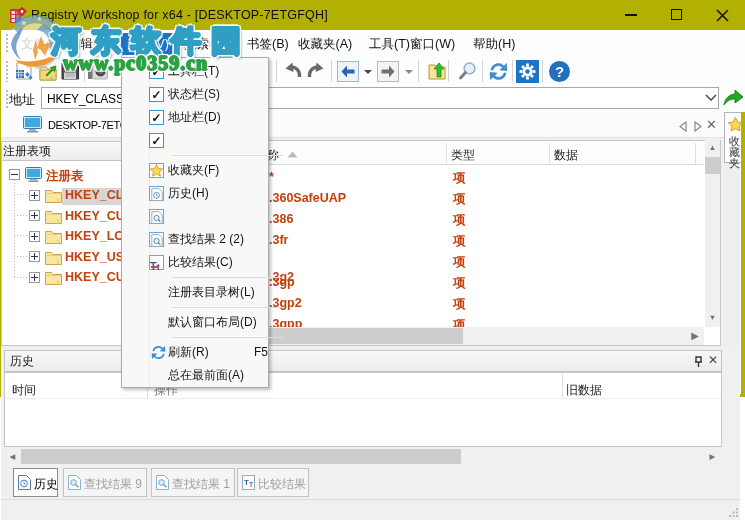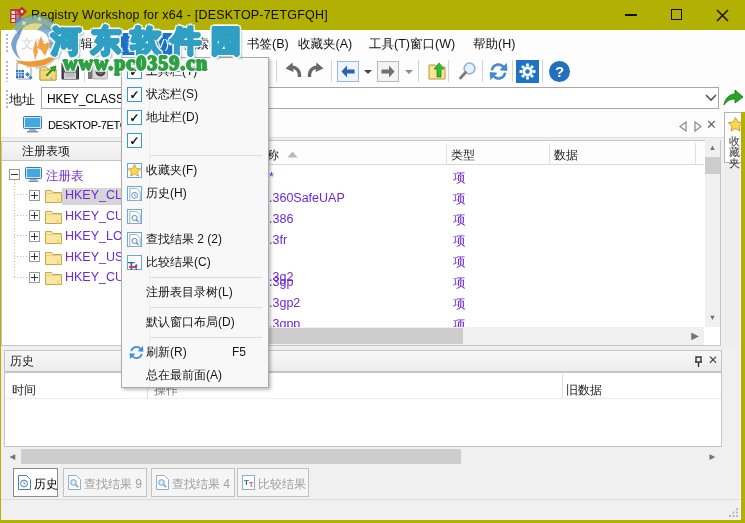--- a/index.html
+++ b/index.html
@@ -1,32 +1,32 @@
 <!DOCTYPE html>
 <html><head>
 <meta charset="utf-8">
 <style>
 * { margin:0; padding:0; box-sizing:border-box; }
 html,body { width:745px; height:523px; overflow:hidden; font-family:"Liberation Sans",sans-serif; background:#fff; }
-#win { position:absolute; left:0; top:0; width:745px; height:523px; background:#fff; border-left:1.5px solid #b3b000; border-right:4px solid #b3b000; border-bottom:3px solid #b3b000; }
+#win { position:absolute; left:0; top:0; width:745px; height:397px; background:#fff; border-left:1.5px solid #b3b000; border-right:4px solid #b3b000; border-bottom:3px solid #b3b000;padding-left:22px; }
 .abs { position:absolute; }
 .titlebar { position:absolute; left:0; top:0; width:745px; height:30px; background:#b2b002; }
 .ttxt { position:absolute; left:30px; top:8px; font-size:12.5px; color:#0d0d00; letter-spacing:0.2px; }
 .menubar { position:absolute; left:0; top:30px; width:745px; height:27px; background:#fdfdfd; }
 .mi { position:absolute; top:33px; height:22px; font-size:12.5px; color:#111; line-height:22px; }
 .toolbar { position:absolute; left:0; top:57px; width:745px; height:30px; background:#fdfdfd; }
 .tsep { position:absolute; top:60px; width:1px; height:22px; background:#d4d4d4; }
 .grip { position:absolute; width:2px; background:repeating-linear-gradient(to bottom,#bbb 0 2px,transparent 2px 4px); }
 .addrrow { position:absolute; left:0; top:87px; width:745px; height:25px; background:#fdfdfd; }
 .addrbox { position:absolute; left:40px; top:87px; width:678px; height:22px; background:#fff; border:1px solid #a7a7a7; }
 .desktoprow { position:absolute; left:0; top:112px; width:739px; height:26px; background:#fcfcfc; border-bottom:1px solid #e3e3e3; }
 .phead { position:absolute; background:linear-gradient(#f8f8f8,#ececec); border:1px solid #c5c5c5; font-size:12px; color:#222; }
 .panel { position:absolute; background:#fff; border:1px solid #c5c5c5; }
 .colhdr { font-size:12px; color:#222; }
-.lrow { position:absolute; font-size:12.5px; color:#6d28d9; }
+.lrow { position:absolute; font-size:12.5px; color:#c2410c;font-weight:bold; }
 .sb { position:absolute; background:#f0f0f0; }
 .sbthumb { position:absolute; background:#cdcdcd; }
 .sbarrow { position:absolute; color:#737373; font-size:7.5px; text-align:center; }
 .tab { position:absolute; top:468px; height:29px; border:1px solid #b9b9b9; background:#f3f3f3; color:#9b9b9b; font-size:12px; }
 .menu { position:absolute; left:120px; top:57px; width:148px; height:331px; background:#f8f8f8; border:1px solid #ababab; box-shadow:2px 2px 3px rgba(0,0,0,0.25); z-index:50; }
 .mitem { position:absolute; left:1px; width:144px; height:23px; font-size:12px; color:#161616; line-height:23px; }
 .mlabel { position:absolute; left:24px; top:0; }
 .msep { position:absolute; left:29px; width:112px; height:1px; background:#dcdcdc; }
 .mcheck { position:absolute; left:5px; top:4px; width:15px; height:15px; background:#fdfdfd; border:1px solid #3399dd; color:#111; font-size:12px; line-height:14px; text-align:center; font-weight:bold; }
 .micon { position:absolute; left:5px; top:4px; width:15px; height:15px; border:1px solid #66aadd; background:#fdfdfd; }
@@ -208,21 +208,21 @@
   <svg class="abs" style="left:677px;top:121px;" width="10" height="11" viewBox="0 0 10 11">
       <path d="M8 1L2 5.5L8 10z" fill="none" stroke="#8a8a8a" stroke-width="1.2"></path>
     </svg>
   <svg class="abs" style="left:692px;top:121px;" width="10" height="11" viewBox="0 0 10 11">
       <path d="M2 1l6 4.5L2 10z" fill="none" stroke="#8a8a8a" stroke-width="1.2"></path>
     </svg>
   <div class="abs" style="left:705px;top:117px;font-size:13px;color:#666;">✕</div>
 
   <div class="abs" style="left:0;top:138px;width:739px;height:208px;background:#f0f0f0;"></div>
 
-  <div class="phead" style="left:0px;top:141px;width:121px;height:20px;line-height:19px;"><span style="margin-left:20px;">注册表项</span></div>
+  <div class="phead" style="left:0px;top:141px;width:121px;height:20px;line-height:19px;"><span style="margin-left:1px;">注册表项</span></div>
   <div class="panel" style="left:0px;top:161px;width:121px;height:185px;border-top:none;"></div>
   <div id="tree">
 
   <div class="abs" style="left:13px;top:180px;width:1px;height:98px;background:repeating-linear-gradient(to bottom,#bdbdbd 0 1px,transparent 1px 3px);"></div>
   <div class="abs" style="left:13px;top:194px;width:14px;height:1px;background:repeating-linear-gradient(to right,#bdbdbd 0 1px,transparent 1px 3px);"></div>
   <div class="abs" style="left:13px;top:215px;width:14px;height:1px;background:repeating-linear-gradient(to right,#bdbdbd 0 1px,transparent 1px 3px);"></div>
   <div class="abs" style="left:13px;top:235px;width:14px;height:1px;background:repeating-linear-gradient(to right,#bdbdbd 0 1px,transparent 1px 3px);"></div>
   <div class="abs" style="left:13px;top:256px;width:14px;height:1px;background:repeating-linear-gradient(to right,#bdbdbd 0 1px,transparent 1px 3px);"></div>
   <div class="abs" style="left:13px;top:277px;width:14px;height:1px;background:repeating-linear-gradient(to right,#bdbdbd 0 1px,transparent 1px 3px);"></div>
 
@@ -364,21 +364,21 @@
         <circle cx="5.5" cy="7.5" r="2.8" fill="#ddeefa" stroke="#6f9cc4" stroke-width="1"></circle>
         <path d="M7.5 9.5l2.8 2.8" stroke="#6f9cc4" stroke-width="1.3"></path>
       </svg>
 <div class="abs" style="left:83px;top:476px;font-size:12px;color:#a0a0a0;z-index:3;">查找结果 9</div>
 <div class="tab" style="left:150px;width:84px;background:#f5f5f5;color:#a0a0a0;border-color:#c2c2c2;"></div>
 <svg class="abs" style="left:155px;top:475px;z-index:3;" width="13" height="15" viewBox="0 0 13 15">
         <path d="M0.5 0.5h8l4 4v10h-12z" fill="#fff" stroke="#8fb0cc" stroke-width="1"></path>
         <circle cx="5.5" cy="7.5" r="2.8" fill="#ddeefa" stroke="#6f9cc4" stroke-width="1"></circle>
         <path d="M7.5 9.5l2.8 2.8" stroke="#6f9cc4" stroke-width="1.3"></path>
       </svg>
-<div class="abs" style="left:171px;top:476px;font-size:12px;color:#a0a0a0;z-index:3;">查找结果 4</div>
+<div class="abs" style="left:171px;top:476px;font-size:12px;color:#a0a0a0;z-index:3;">查找结果 1</div>
 <div class="tab" style="left:236px;width:72px;background:#f5f5f5;color:#a0a0a0;border-color:#c2c2c2;"></div>
 <svg class="abs" style="left:241px;top:475px;z-index:3;" width="13" height="15" viewBox="0 0 13 15">
         <rect x="0.5" y="0.5" width="12" height="14" fill="#fff" stroke="#8fb0cc"></rect>
         <text x="2" y="10" font-size="8" font-weight="bold" fill="#3366aa">T</text>
         <text x="7" y="12" font-size="7" font-weight="bold" fill="#bb5555">T</text>
       </svg>
 <div class="abs" style="left:257px;top:476px;font-size:12px;color:#a0a0a0;z-index:3;">比较结果</div>
 </div>
 
   <div class="abs" style="left:0;top:499px;width:739px;height:21px;background:#f0f0f0;border-top:1px solid #dcdcdc;"></div>

